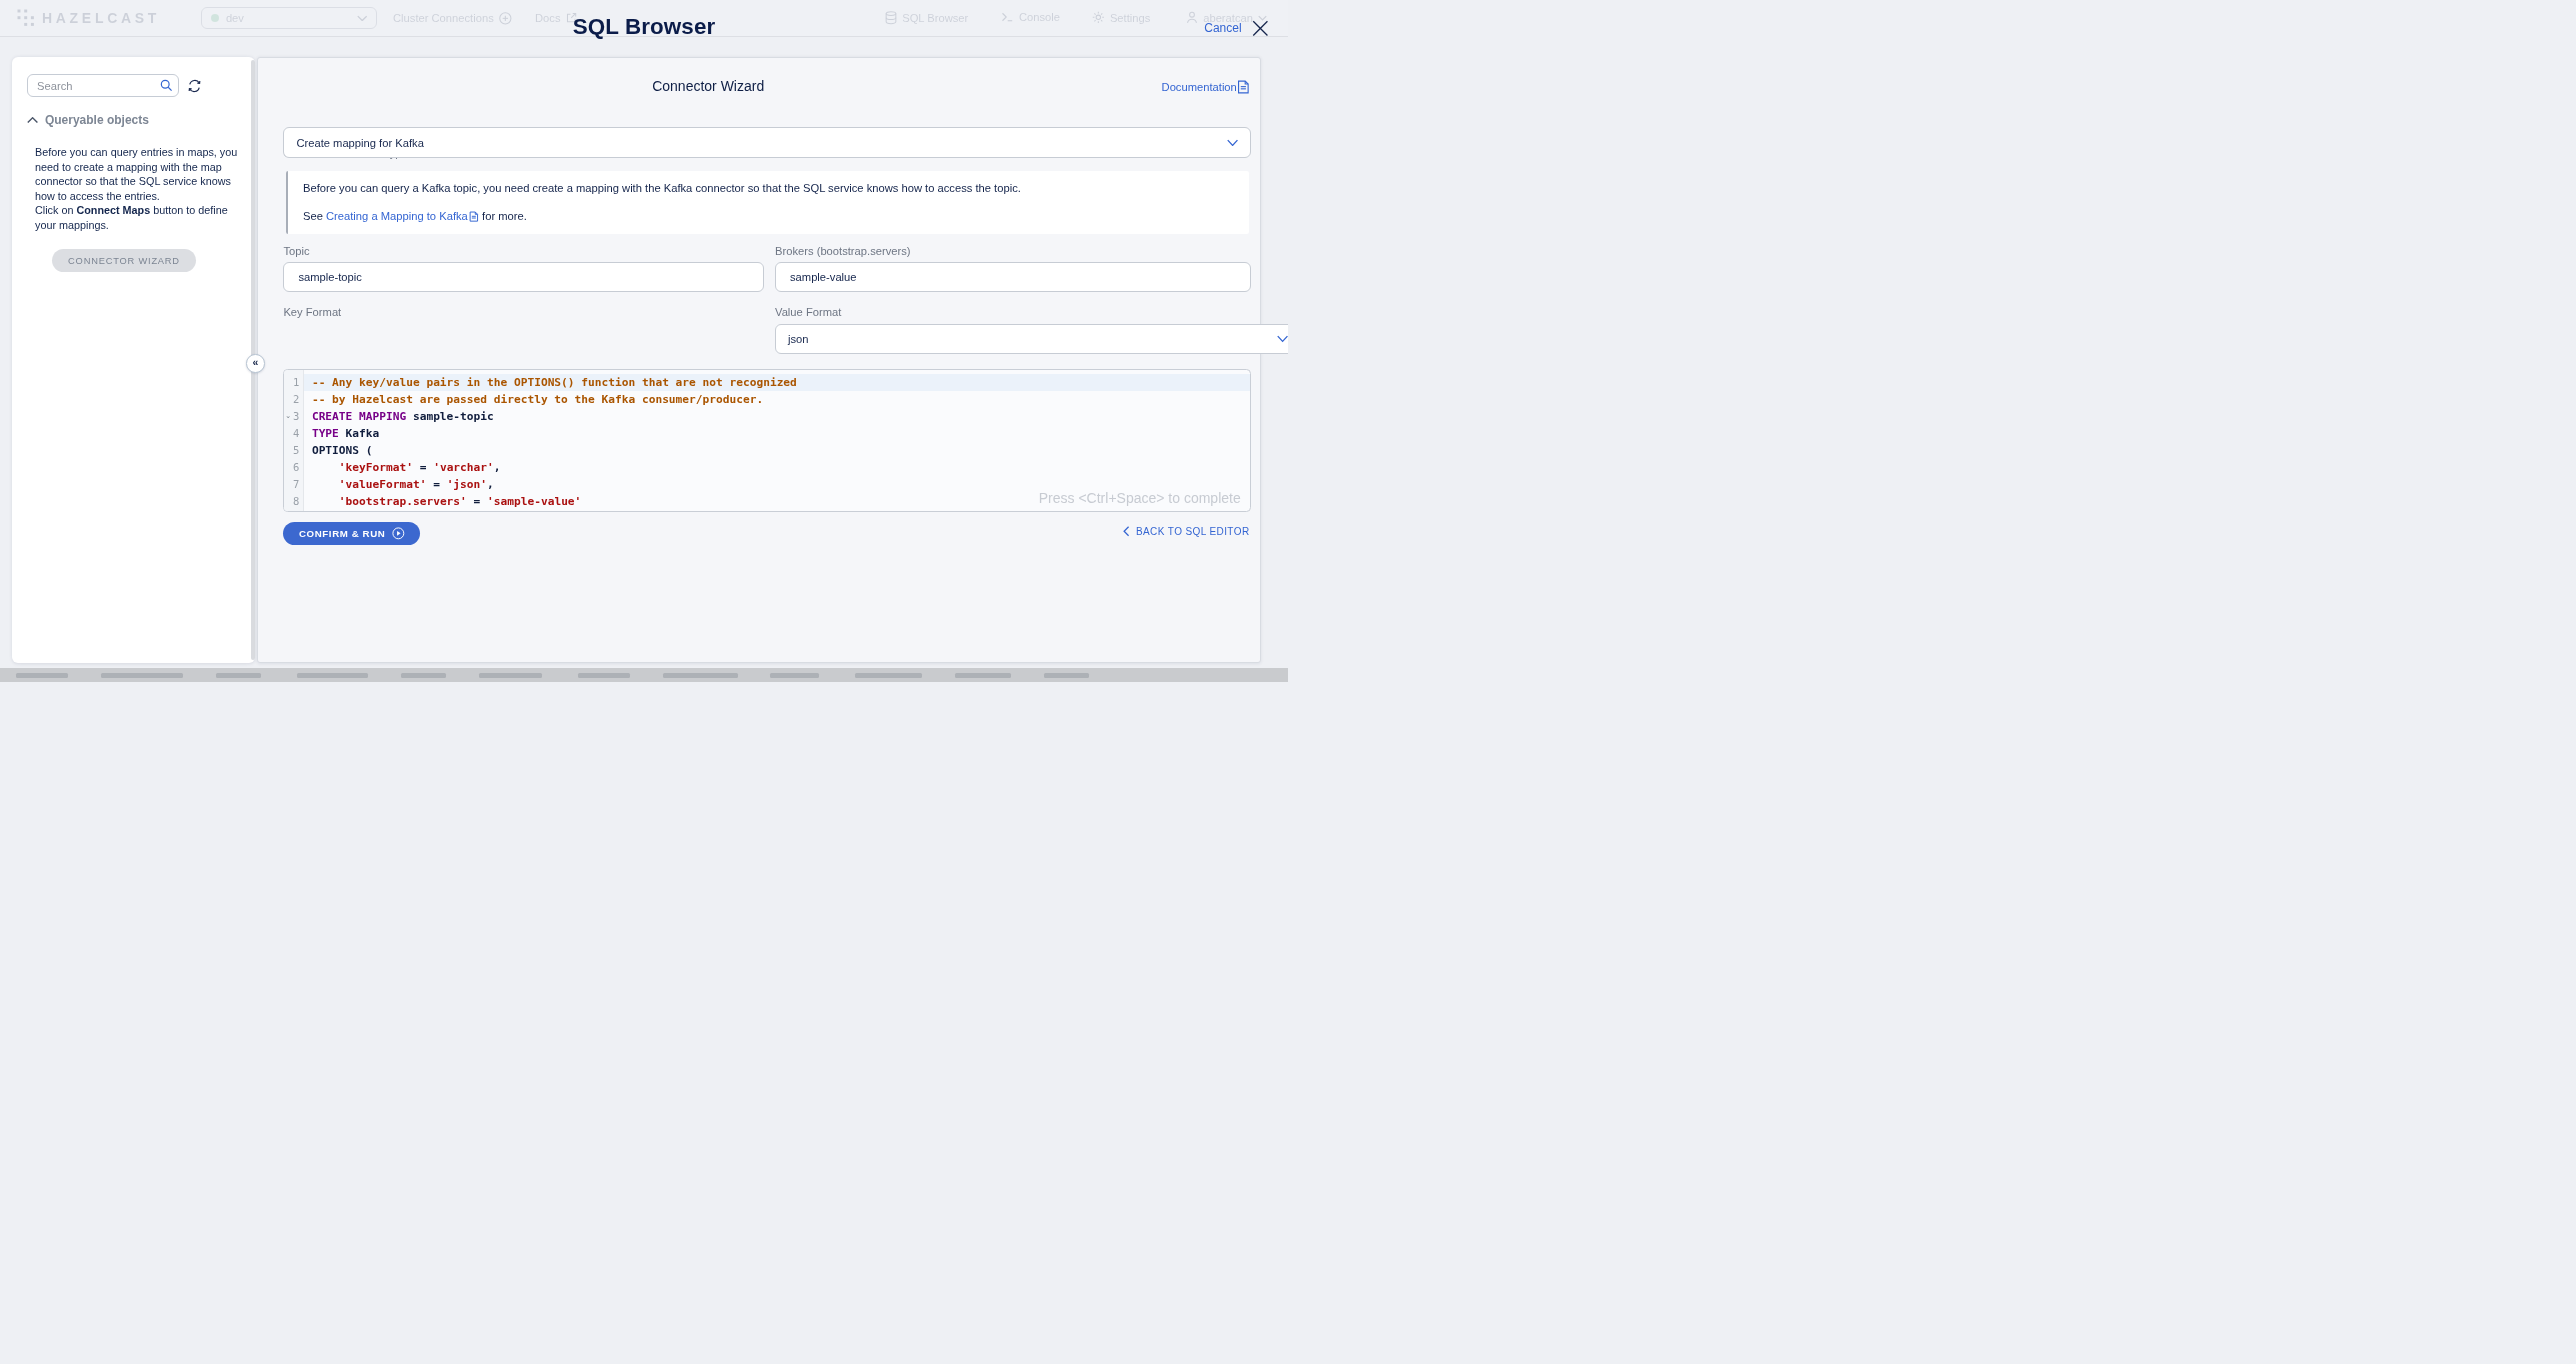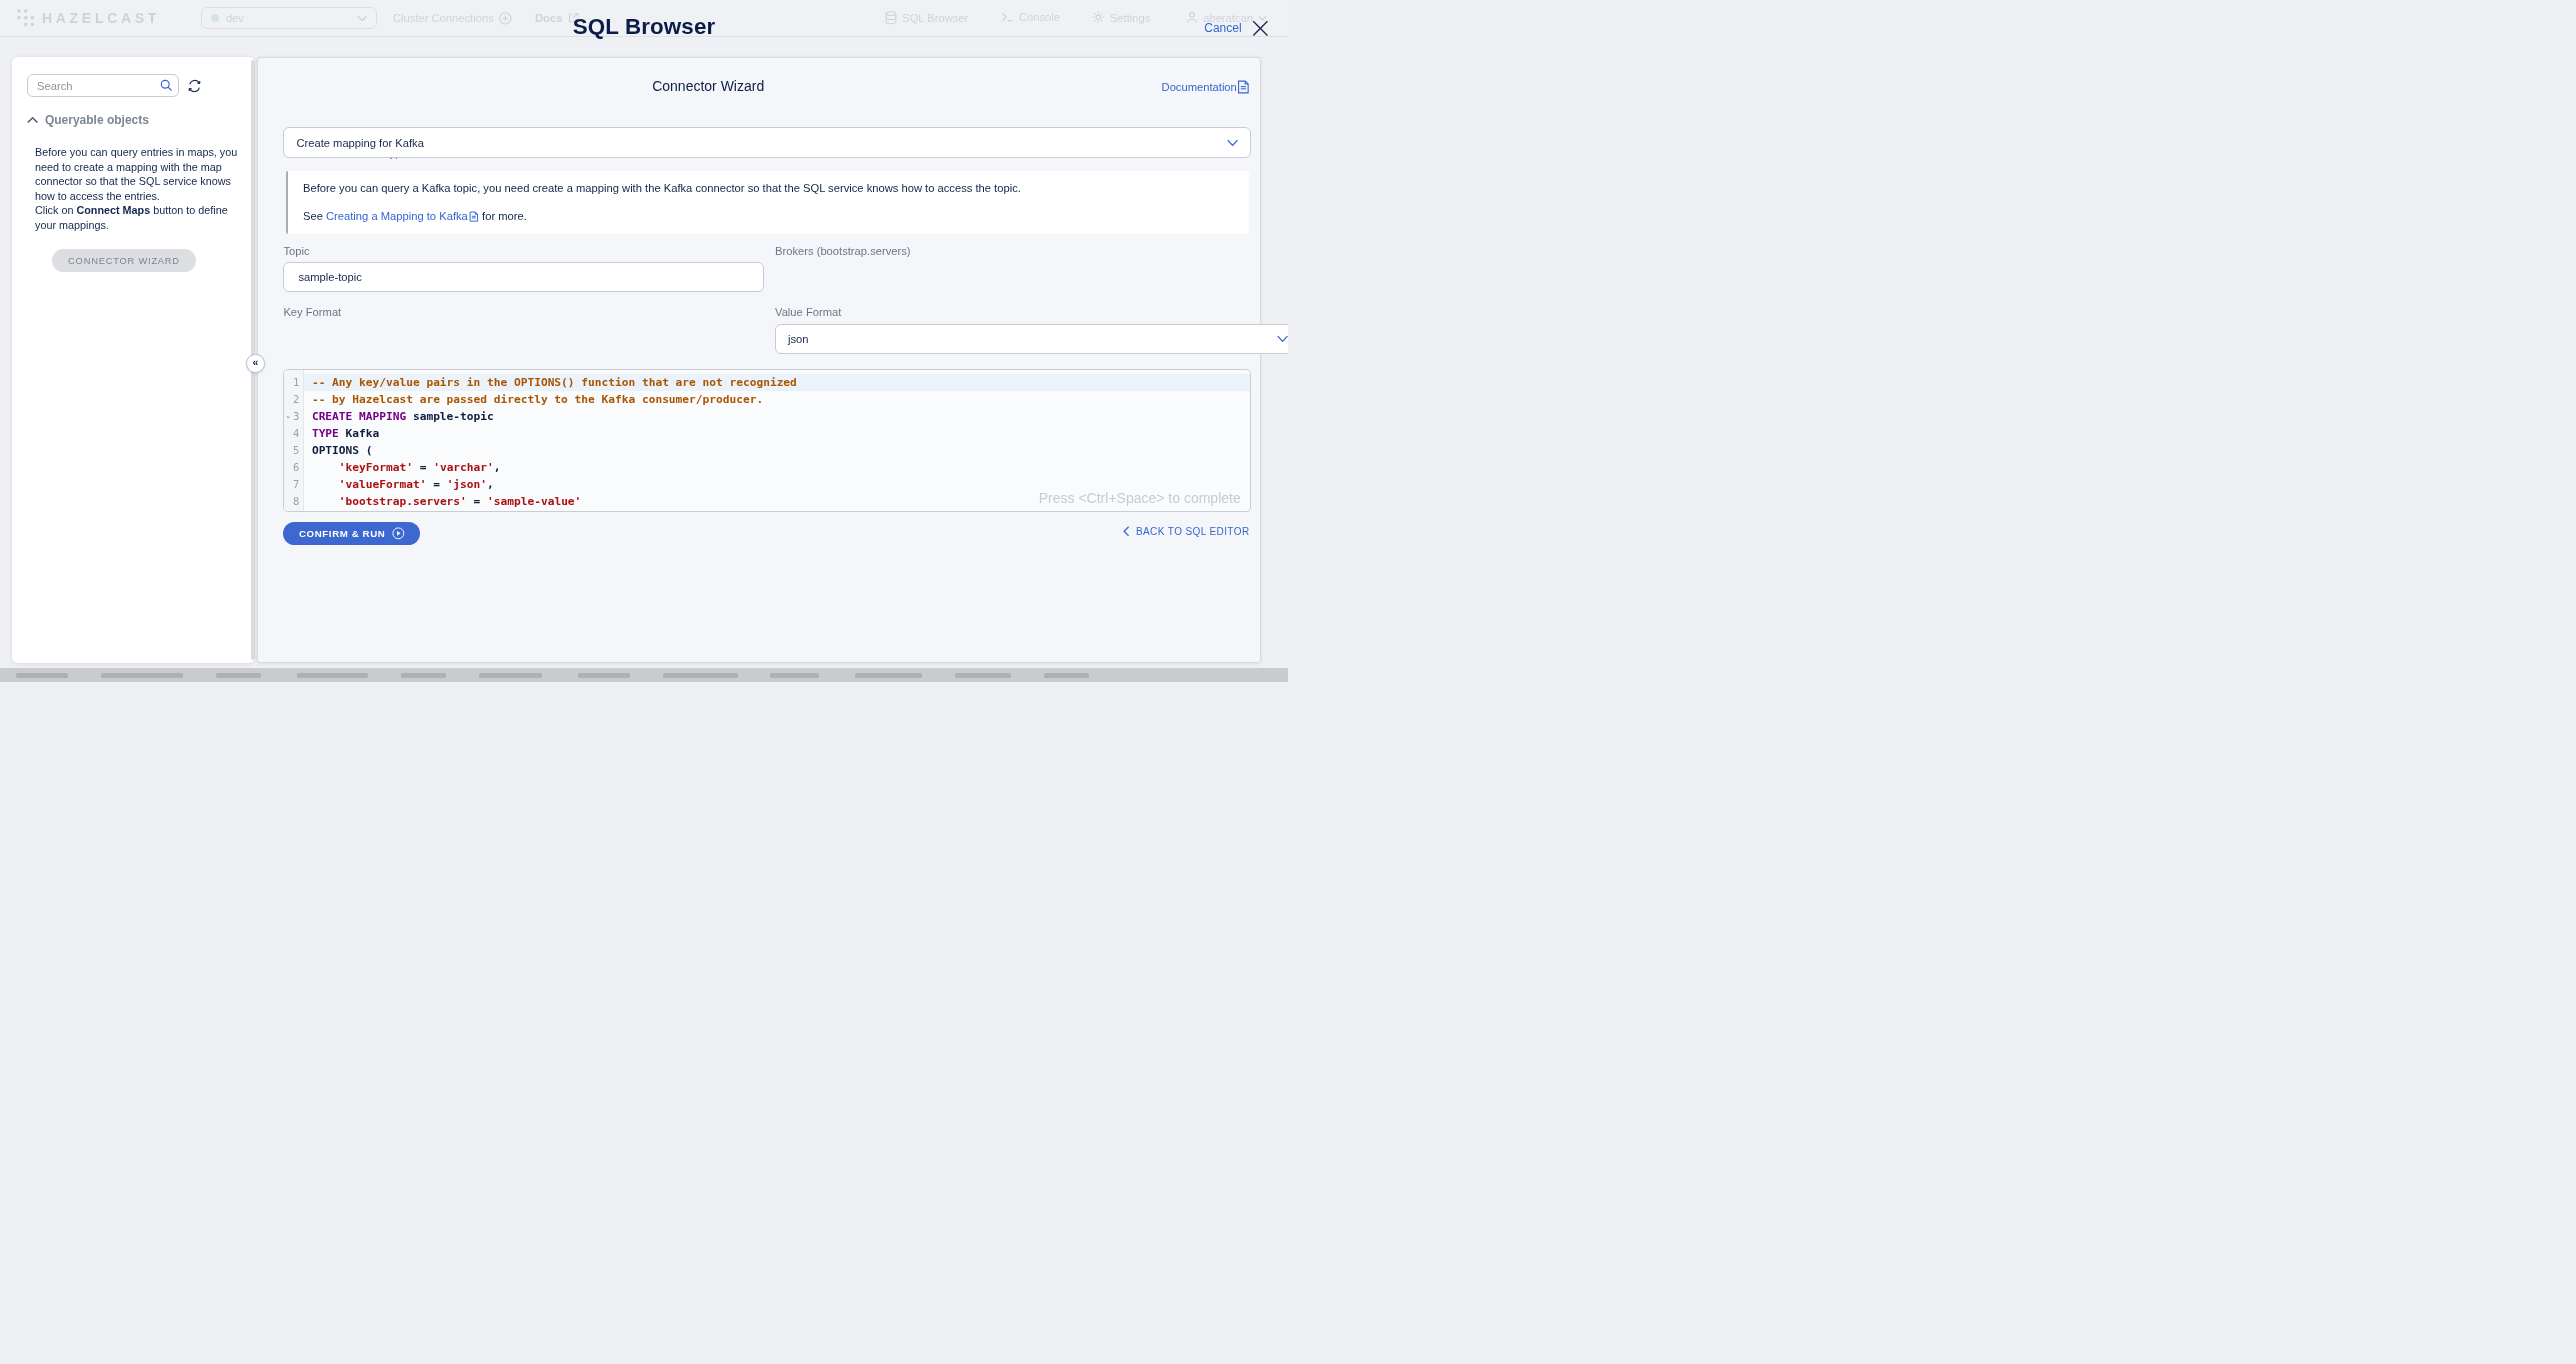--- a/index.html
+++ b/index.html
@@ -139,21 +139,21 @@
 
     <div class="fitem" style="left:393px; top:12px;">
       <span>Cluster Connections</span>
       <svg width="12.7" height="12.7" viewBox="0 0 17 17" fill="none" stroke="currentColor" stroke-width="1.4">
           <circle cx="8.5" cy="8.5" r="7.5"></circle>
           <line x1="8.5" y1="5" x2="8.5" y2="12"></line>
           <line x1="5" y1="8.5" x2="12" y2="8.5"></line>
         </svg>
     </div>
 
-    <div class="fitem" style="left:535px; top:12px;font-weight:bold;">
+    <div class="fitem" style="left:535px; top:12px;">
       <span>Docs</span>
       <svg width="11.2" height="11.2" viewBox="0 0 15 15" fill="none" stroke="currentColor" stroke-width="1.4">
           <path d="M6 3H2v10h10V9"></path>
           <path d="M9 2h4v4"></path>
           <path d="M13 2L7 8"></path>
         </svg>
     </div>
 
     <div class="fitem" style="left:885px; top:11.2px;">
       <svg width="12" height="13.4" viewBox="0 0 16 18" fill="none" stroke="currentColor" stroke-width="1.4">
@@ -273,20 +273,23 @@
         </a><span> for more.</span>
     </div>
   </div>
 
   <div class="field-label lbl-topic">Topic</div>
   <div class="text-input inp-topic">
     <input value="sample-topic" style="">
   </div>
 
   <div class="field-label lbl-brokers">Brokers (bootstrap.servers)</div>
+  <div class="text-input inp-brokers">
+    <input value="sample-value" style="">
+  </div>
 
   <div class="field-label lbl-key">Key Format</div>
 
   <div class="field-label lbl-value">Value Format</div>
   <div class="select sel-value">
     <span>json</span>
     <svg width="11.2" height="7.5" viewBox="0 0 15 10" fill="none" stroke="#3465d2" stroke-width="1.8">
         <polyline points="1,1.5 7.5,8.5 14,1.5"></polyline>
       </svg>
   </div>

